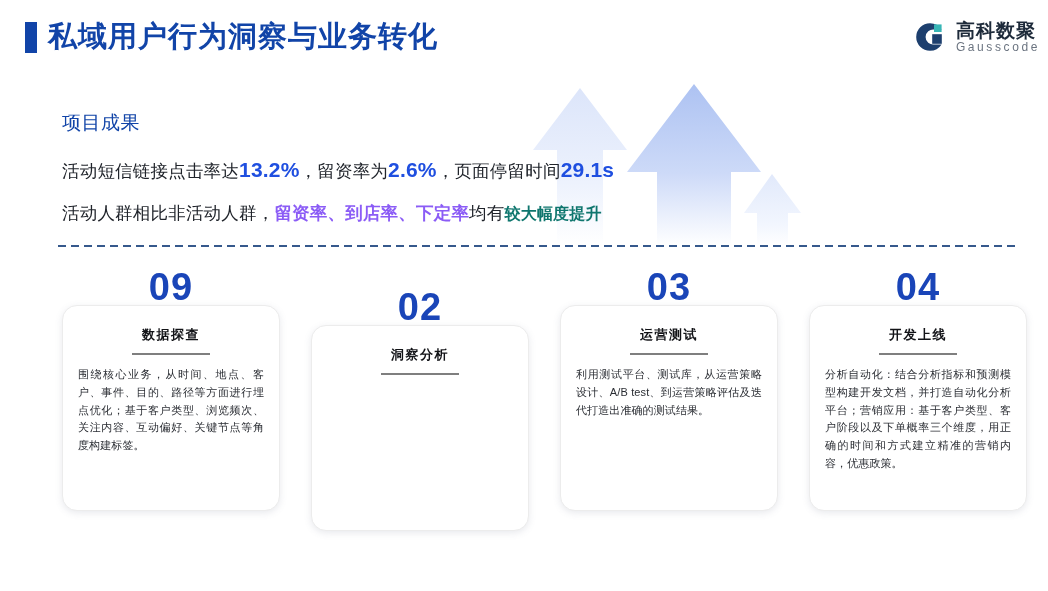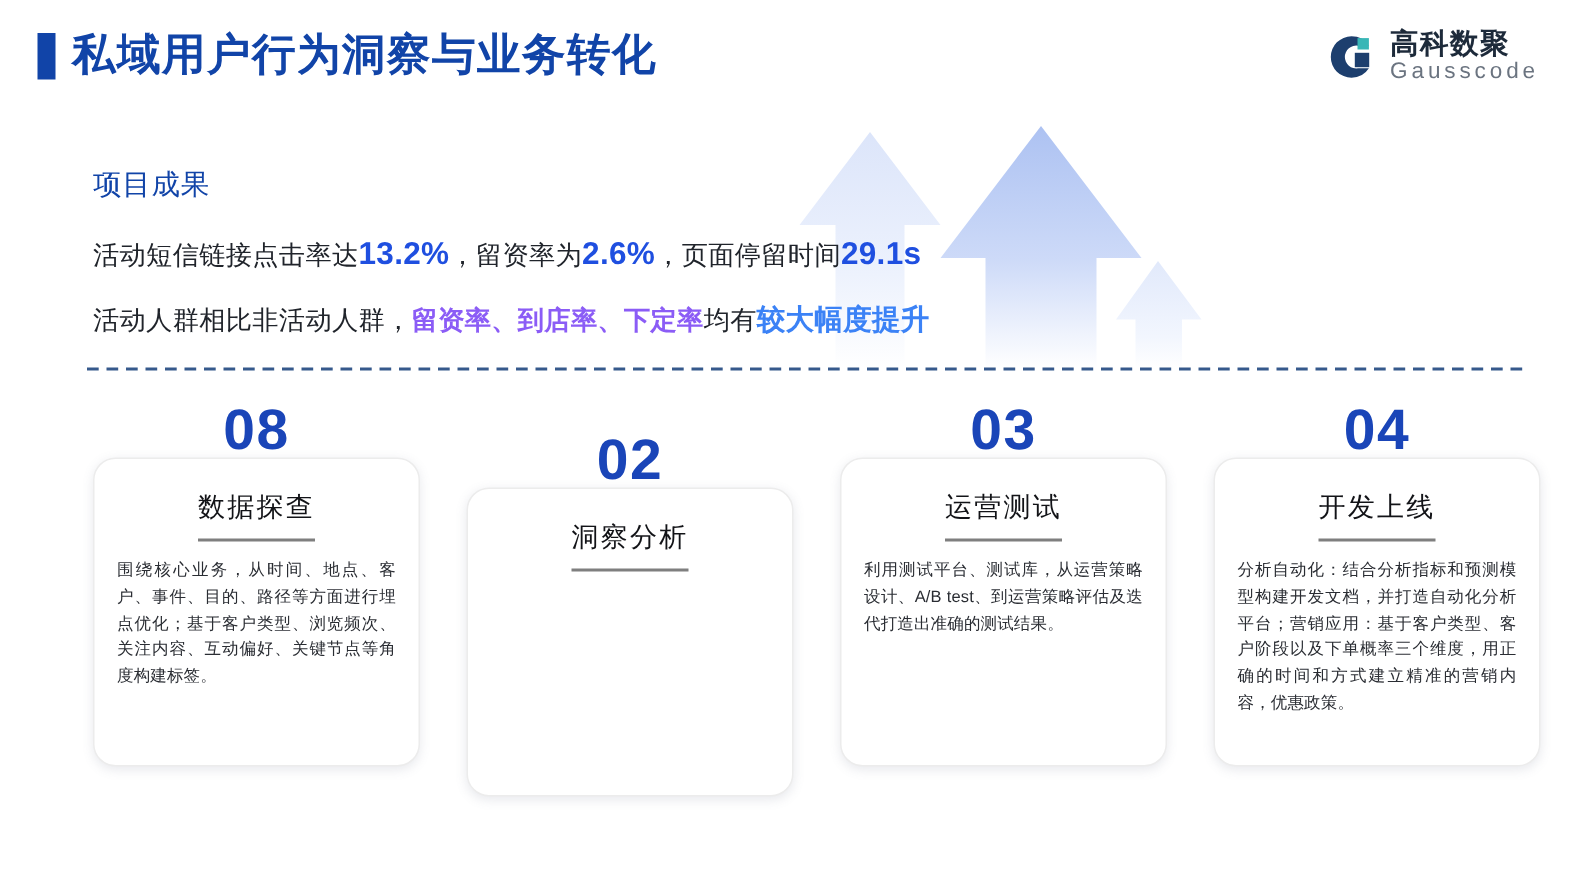--- a/index.html
+++ b/index.html
@@ -35,21 +35,21 @@
     font-size: 29px;
     font-weight: bold;
     letter-spacing: 1px;
     color: #1144a8;
     white-space: nowrap;
   }
 
   
   .logo {
     position: absolute;
-    right: 22px; top: 20px;
+    right: 8px; top: 20px;
     display: flex;
     align-items: center;
     gap: 9px;
   }
   .logo-mark {
     width: 34px; height: 34px;
     position: relative;
     flex: none;
   }
   .logo-text {
@@ -58,21 +58,21 @@
     justify-content: center;
     line-height: 1.05;
   }
   .logo-cn {
     font-size: 19px;
     font-weight: bold;
     color: #1d2a3a;
     letter-spacing: 1px;
   }
   .logo-en {
-    font-size: 15px;
+    font-size: 12px;
     color: #6b7480;
     letter-spacing: 2.6px;
   }
 
   
   .arrows {
     position: absolute;
     left: 0; top: 0;
     width: 1048px; height: 591px;
     pointer-events: none;
@@ -102,23 +102,23 @@
     color: #1f4fe0;
     font-weight: bold;
     font-size: 21px;
     text-align: right;
   }
   .b {
     font-weight: bold;
     color: #8b5cf6;
   }
   .hl2 {
-    color: #3b82f6;
-    font-weight: bold;
-    font-size: 19px;
+    color: #0f766e;
+    font-weight: bold;
+    font-size: 16px;
   }
 
   
   .divider {
     position: absolute;
     left: 58px; top: 245px;
     width: 960px;
     height: 2px;
     background-image: linear-gradient(to right, #36598c 0 8px, transparent 8px 13px);
     background-size: 13px 2px;
@@ -154,22 +154,22 @@
     height: 206px;
     background: #ffffff;
     border: 1px solid #ececec;
     border-radius: 15px;
     box-shadow: 0 2px 7px rgba(110,120,140,0.16);
     padding: 16px 15px 10px 15px;
     box-sizing: border-box;
   }
   .step-title {
     text-align: center;
-    font-size: 18px;
-    font-weight: normal;
+    font-size: 13px;
+    font-weight: bold;
     color: #121317;
     letter-spacing: 1.5px;
     margin-top: 4px;
   }
   .step-rule {
     width: 78px;
     height: 2px;
     background: #7f7f7f;
     margin: 9px auto 11px auto;
   }
@@ -241,21 +241,21 @@
   <div class="results-line">
     <span>活动人群相比非活动人群，</span><span class="b">留资率、到店率、下定率</span><span>均有</span><span class="hl2">较大幅度提升</span>
   </div>
 </div>
 
 <div class="divider"></div>
 
 <div class="steps">
 
   <div class="step" style="left:62px;">
-    <div class="step-num">08</div>
+    <div class="step-num">09</div>
     <div class="step-card">
       <div class="step-title">数据探查</div>
       <div class="step-rule"></div>
       <div class="step-body">围绕核心业务，从时间、地点、客户、事件、目的、路径等方面进行埋点优化；基于客户类型、浏览频次、关注内容、互动偏好、关键节点等角度构建标签。</div>
     </div>
   </div>
 
   <div class="step" style="left:311px;margin-top:20px;">
     <div class="step-num">02</div>
     <div class="step-card">

